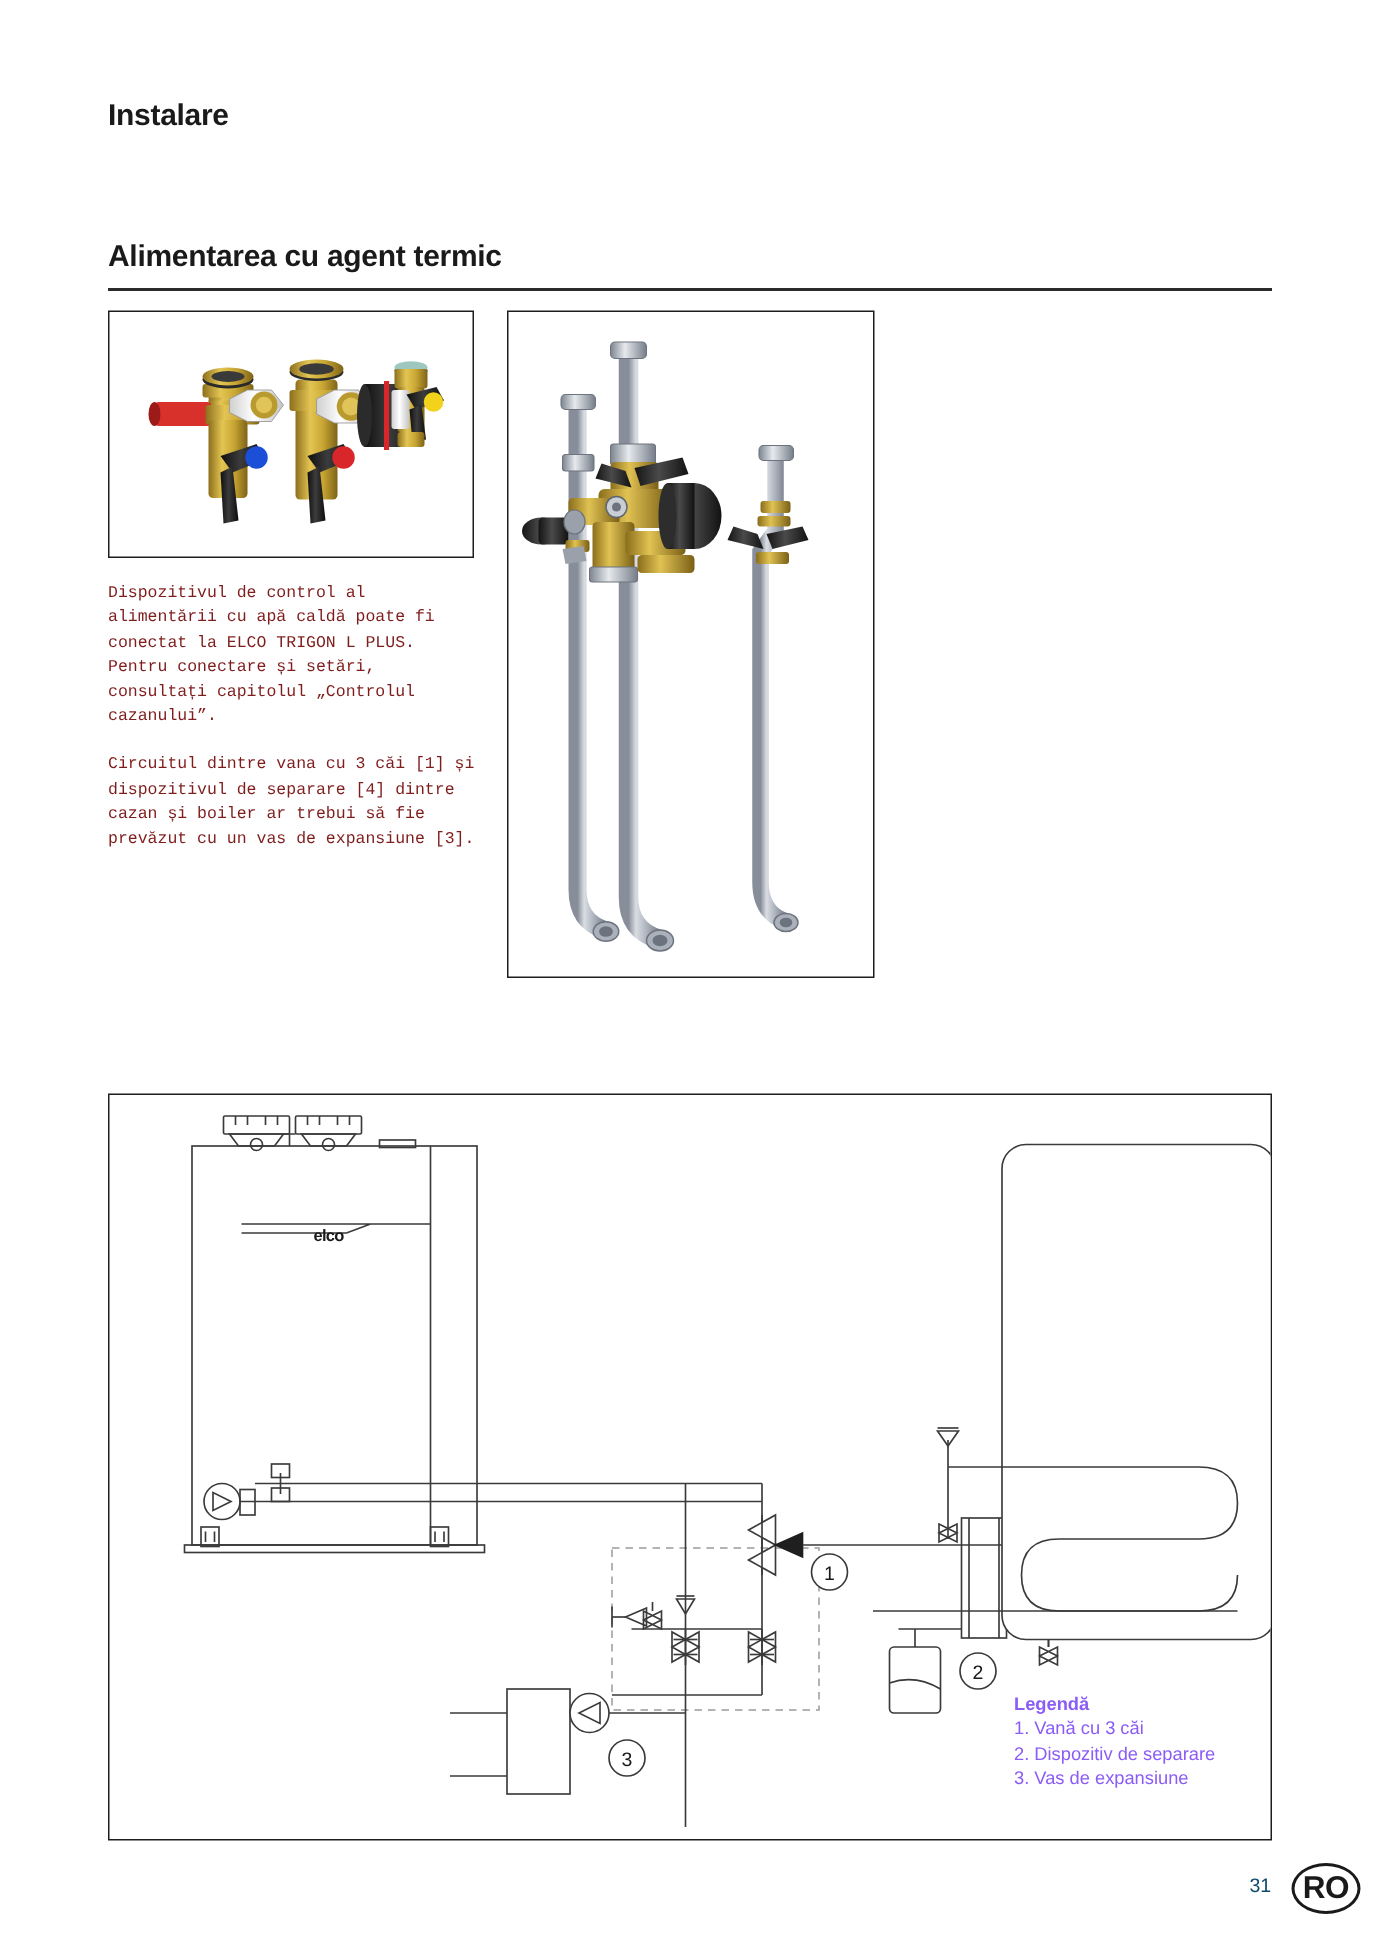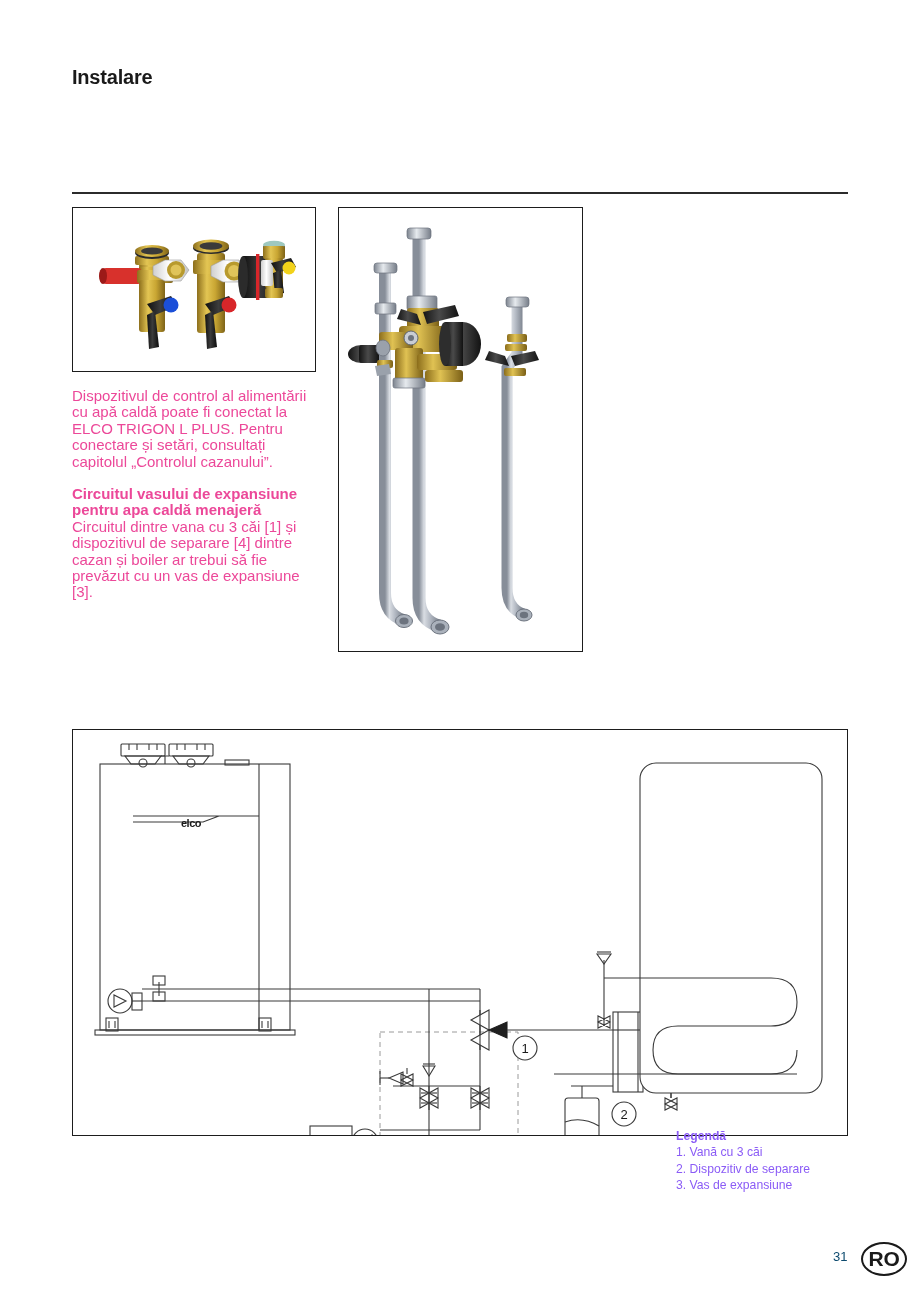--- a/index.html
+++ b/index.html
@@ -36,32 +36,33 @@
   .draw-box {
     position: absolute; left: 338px; top: 207px;
     width: 245px; height: 445px;
     border: 1.6px solid #1d1d1d; background: #ffffff;
     overflow: hidden;
   }
 
   
   .body-col {
     position: absolute; left: 72px; top: 388px; width: 250px;
-    font-size: 15px; line-height: 16.4px; color: #ec4899;
+    font-size: 11px; line-height: 16.4px; color: #7f1d1d; font-family: Liberation Mono, monospace;
   }
   .body-col p { margin-bottom: 16px; }
   .body-col p.tight { margin-bottom: 0; }
   .body-col b { font-weight: bold; }
 
   
   .schem-frame {
     position: absolute; left: 72px; top: 729px;
-    width: 776px; height: 407px;
+    width: 776px; height: 498px;
     border: 1.4px solid #1d1d1d; background: #fff;
     overflow: hidden;
+    padding-left: 28px;
   }
   .schem-label {
     position: absolute; left: 253px; top: 1031px;
     width: 124px; text-align: center;
     font-size: 12.2px; line-height: 16.4px; color: #1a1a1a;
   }
   .legend {
     position: absolute; left: 676px; top: 1128px;
     font-size: 12.2px; line-height: 16.4px; color: #8b5cf6;
   }
@@ -80,20 +81,21 @@
     font-size: 21px; font-weight: bold; letter-spacing: -0.3px;
   }
   svg { display: block; }
 </style>
 </head>
 <body>
 
 <div class="page">
 
   <div class="chapter-title">Instalare</div>
+  <div class="section-title">Alimentarea cu agent termic</div>
   <div class="rule"></div>
 
   <div class="photo-box">
     <svg width="242" height="162" viewBox="0 0 242 162">
       <defs>
         <linearGradient id="brass" x1="0" y1="0" x2="1" y2="0">
           <stop offset="0%" stop-color="#8d6f1c"></stop>
           <stop offset="35%" stop-color="#e3c553"></stop>
           <stop offset="65%" stop-color="#c9a633"></stop>
           <stop offset="100%" stop-color="#7e6318"></stop>
@@ -248,24 +250,20 @@
         <path d="M36 158 L50 156 L52 166 L38 168 Z" fill="#9aa1ab"></path>
 
         <circle cx="72" cy="130" r="7" fill="#c9cdd4" stroke="#5e656f" stroke-width="1"></circle>
         <circle cx="72" cy="130" r="3" fill="#6c737e"></circle>
       </g>
     </svg>
   </div>
 
   <div class="body-col">
     <p>Dispozitivul de control al alimentării cu apă caldă poate fi conectat la ELCO TRIGON L PLUS. Pentru conectare și setări, consultați capitolul „Controlul cazanului”.</p>
-    <p class="tight">
-      <b>Circuitul vasului de expansiune</b><br>
-      <b>pentru apa caldă menajeră</b>
-    </p>
     <p>Circuitul dintre vana cu 3 căi [1] și dispozitivul de separare [4] dintre cazan și boiler ar trebui să fie prevăzut cu un vas de expansiune [3].</p>
   </div>
 
   <div class="schem-frame">
     <svg width="774" height="488" viewBox="0 0 774 488">
       <g fill="none" stroke="#3a3a3a" stroke-width="1.1">
 
         <g>
           <rect x="27" y="34" width="190" height="266" fill="#fff"></rect>
           <line x1="186" y1="34" x2="186" y2="300"></line>

